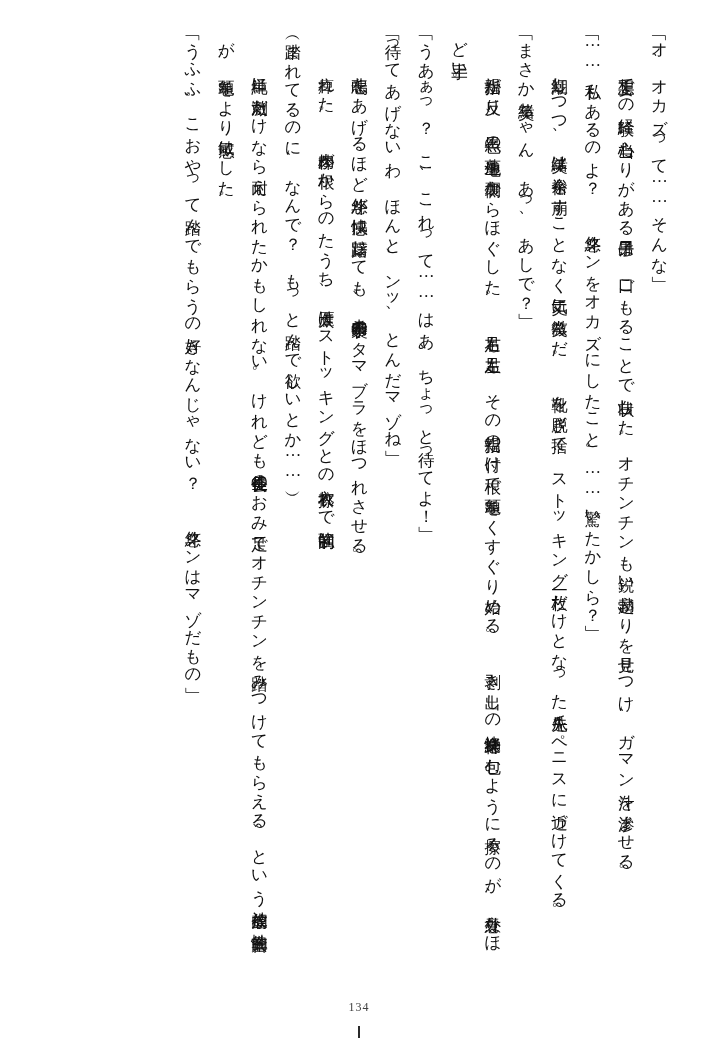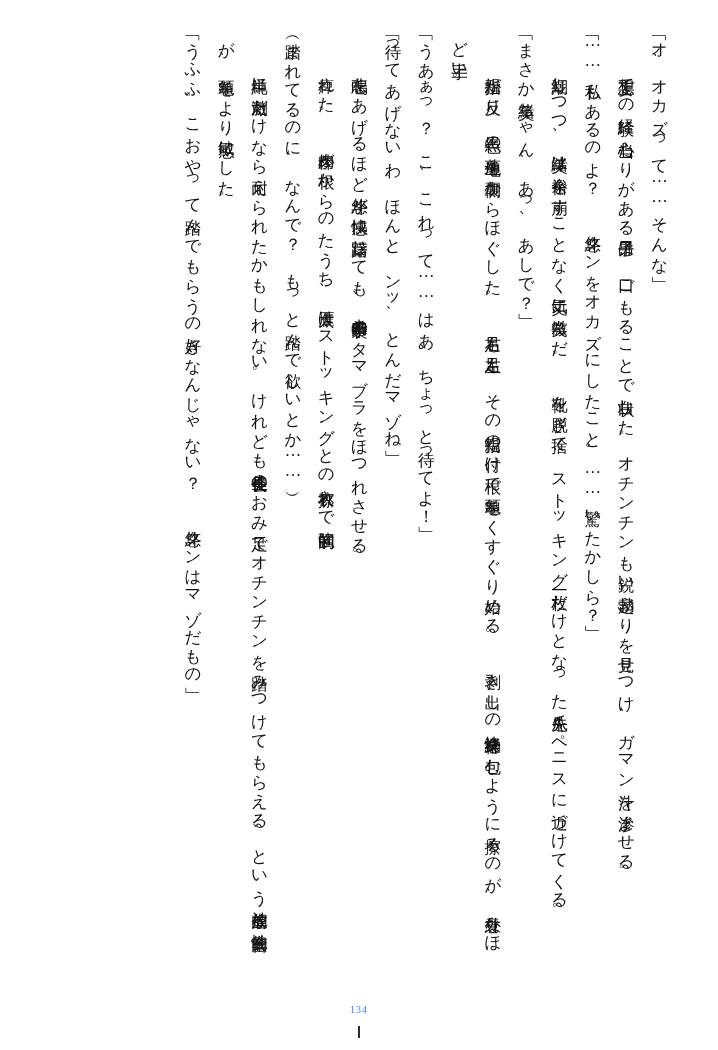--- a/index.html
+++ b/index.html
@@ -44,23 +44,23 @@
   }
   #text-block p.indent {
     text-indent: 1em;
   }
   #page-number {
     position: absolute;
     left: 0;
     right: 0;
     bottom: 35px;
     text-align: center;
-    font-size: 10px;
+    font-size: 12px;
     letter-spacing: 1px;
-    color: #3b82f6;
+    color: #404040;
     font-family: "Liberation Serif", "DejaVu Serif", serif;
   }
   #gutter-mark {
     position: absolute;
     left: 358px;
     bottom: 12px;
     width: 2px;
     height: 12px;
     background: #2a2a2a;
   }

